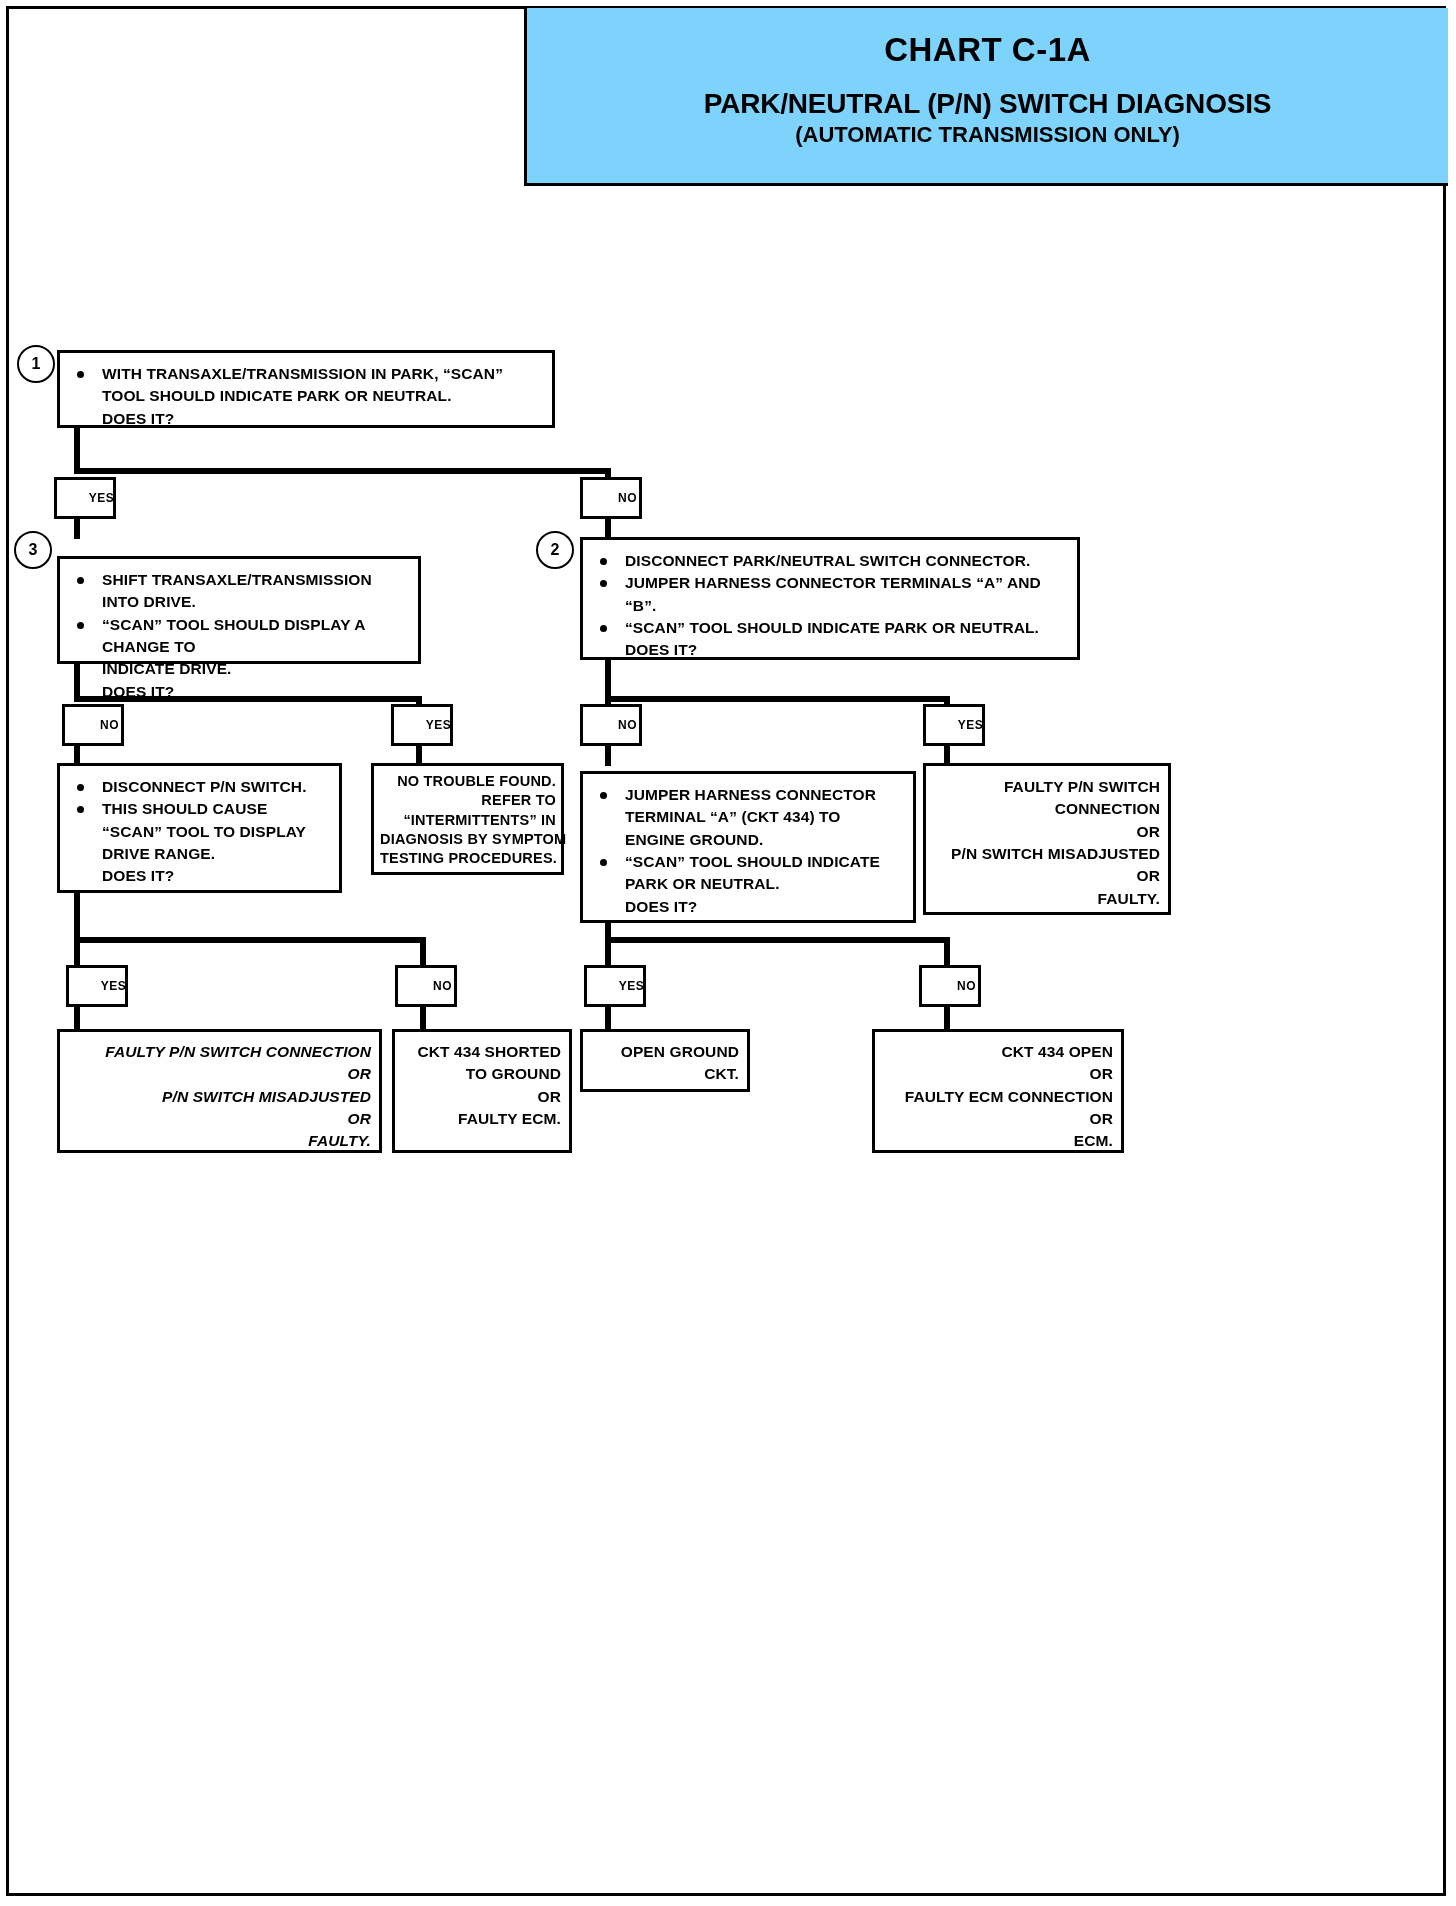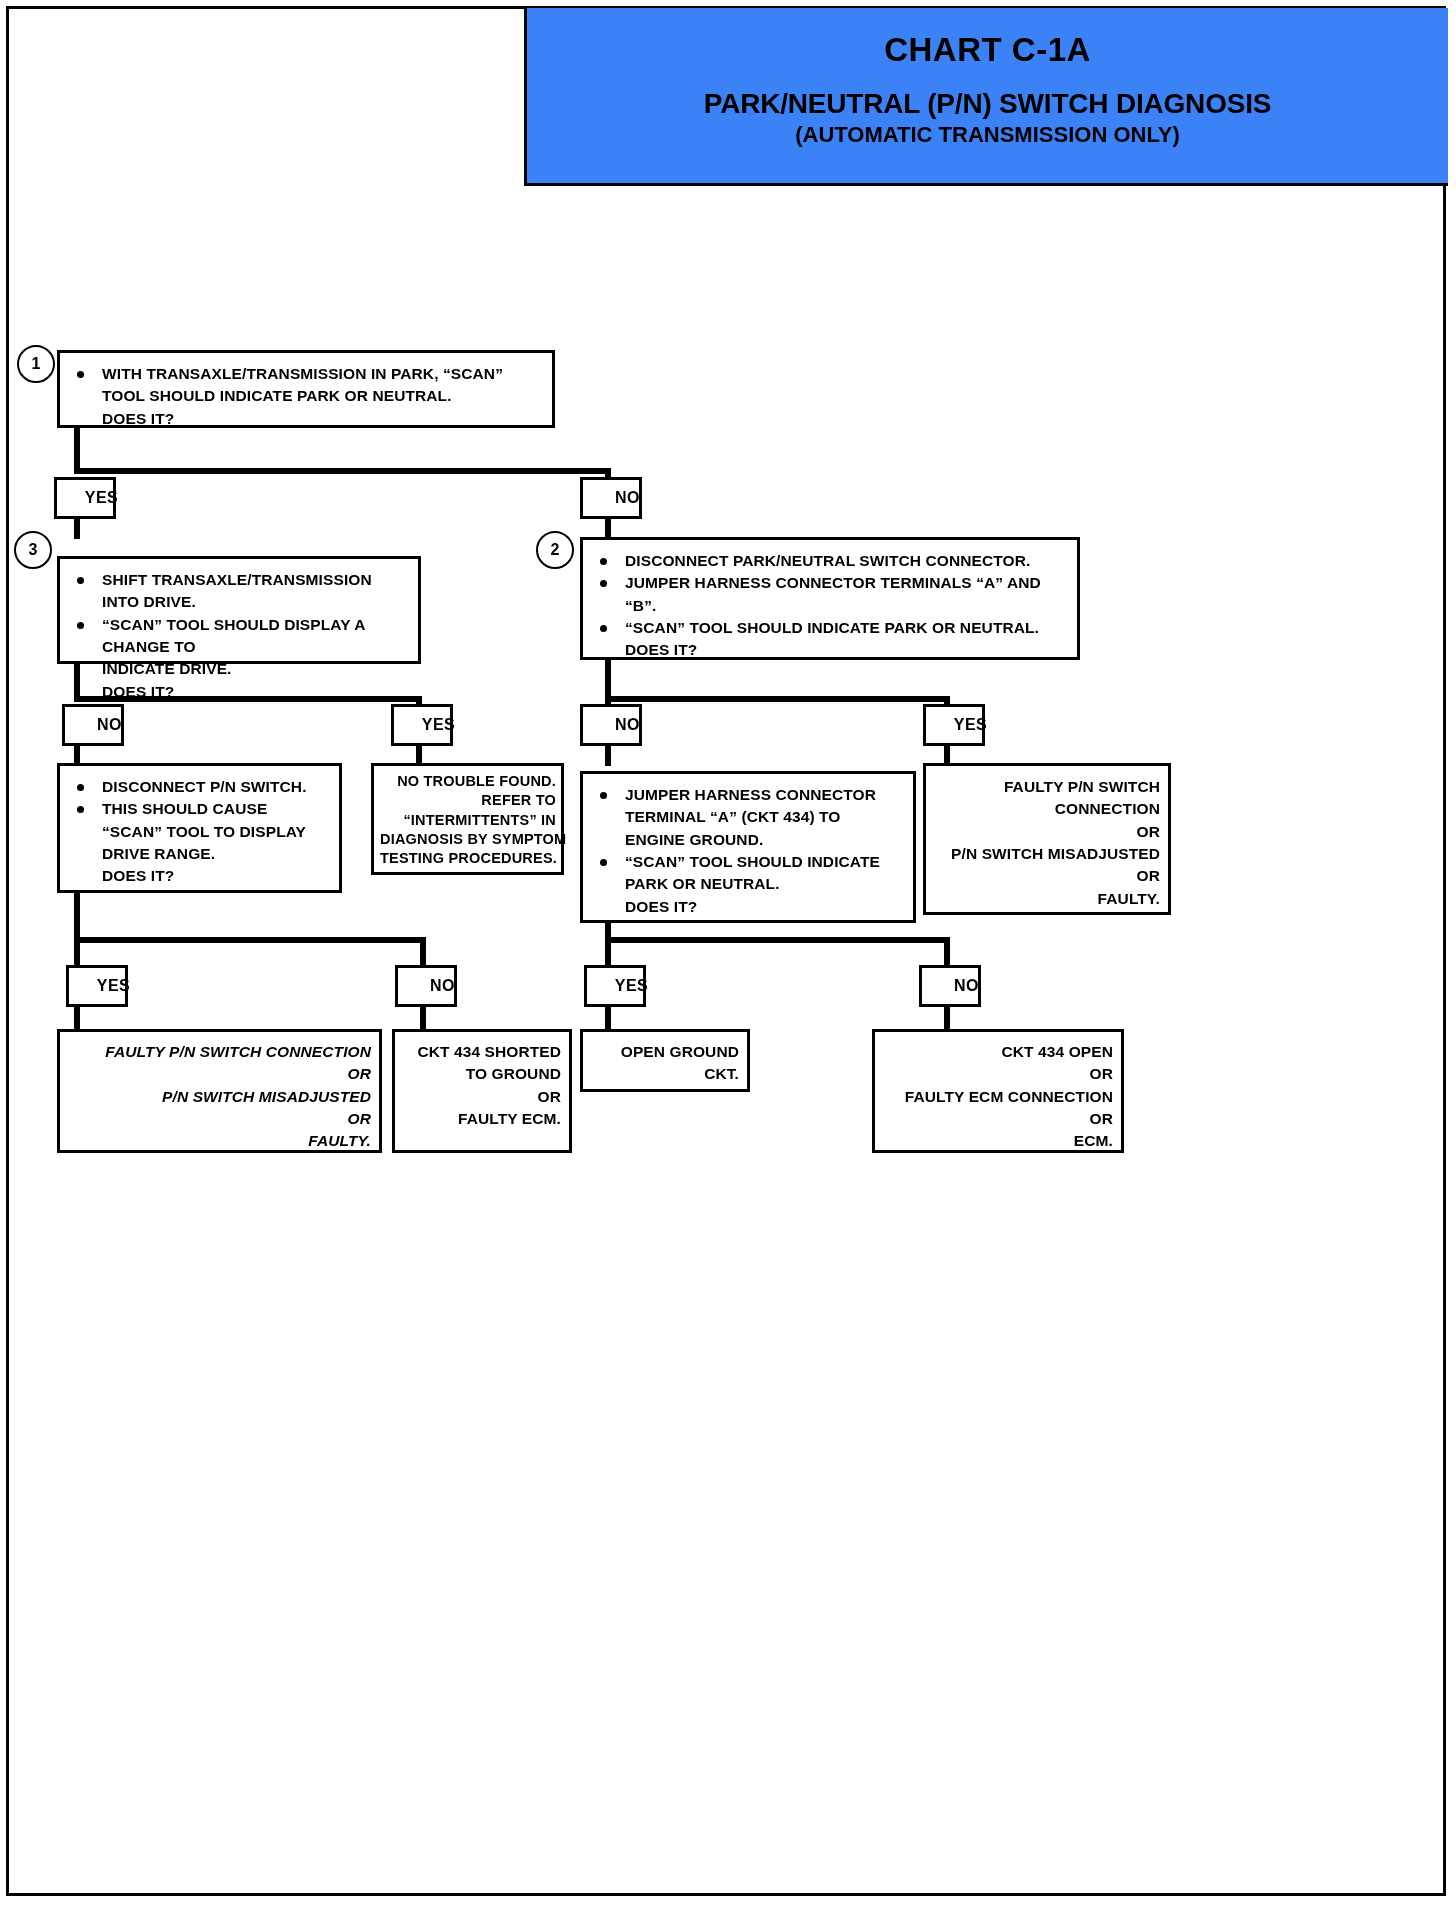--- a/index.html
+++ b/index.html
@@ -17,21 +17,21 @@
     left:6px; top:6px;
     width:1440px; height:1890px;
     border:3px solid #000;
     box-sizing:border-box;
   }
   
   .title-block{
     position:absolute;
     left:524px; top:8px;
     width:924px; height:178px;
-    background:#3b82f6;
+    background:#7dd3fc;
     border:3px solid #000;
     border-top:none;
     border-right:none;
     box-sizing:border-box;
     text-align:center;
     z-index:5;
   }
   .chart-id{
     font-size:33px;
     font-weight:bold;
@@ -99,21 +99,21 @@
     letter-spacing:0.2px;
   }
 
   
   .tag{
     position:absolute;
     border:3px solid #000;
     background:#fff;
     box-sizing:border-box;
     width:62px; height:42px;
-    font-size:16px;
+    font-size:12px;
     font-weight:bold;
     display:flex;
     align-items:center;
     justify-content:center;
     letter-spacing:0.5px;
     z-index:6;
     padding-left:33px;
   }
 
   

